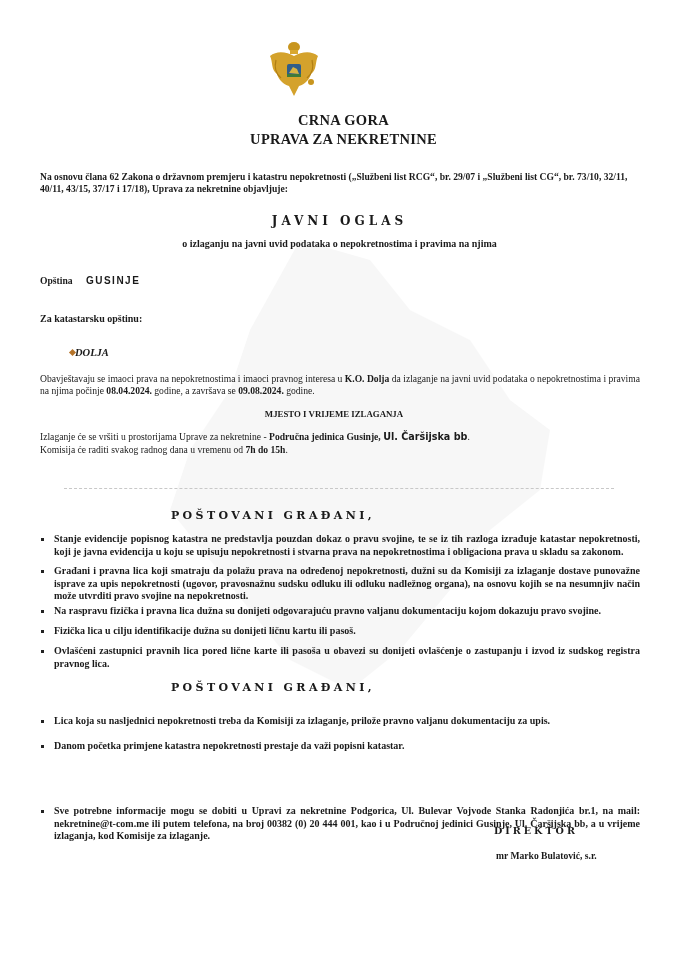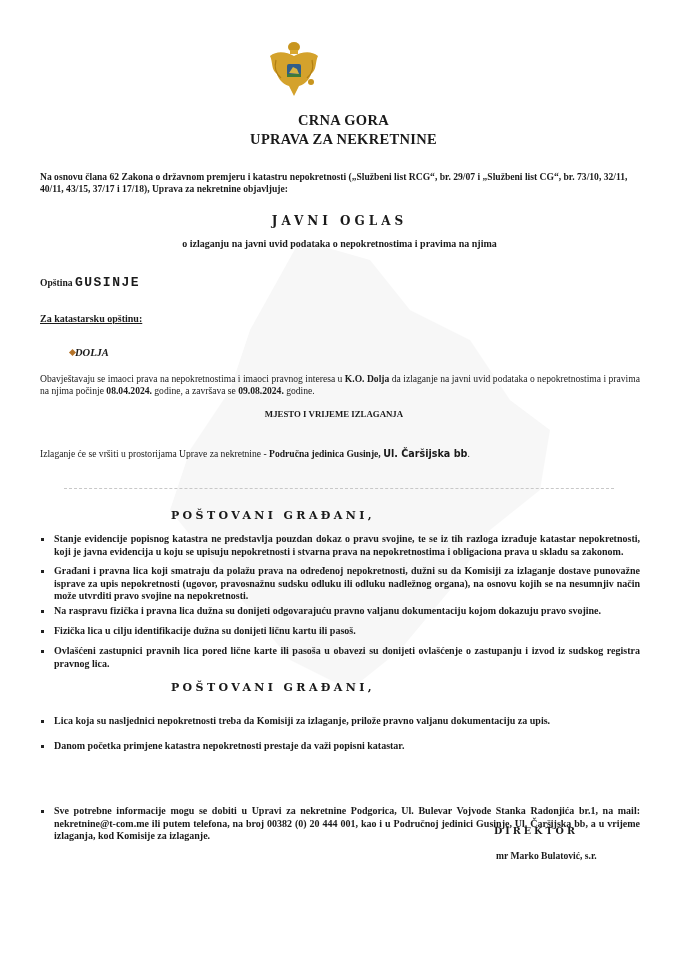--- a/index.html
+++ b/index.html
@@ -6,28 +6,28 @@
   body { width: 679px; height: 960px; position: relative; overflow: hidden;
          font-family: "Liberation Serif", "DejaVu Serif", serif; color: #1a1a1a; }
   .watermark { position: absolute; left: 150px; top: 230px; width: 420px; height: 470px; opacity: 0.06; pointer-events: none; }
   .emblem { position: absolute; left: 267px; top: 40px; width: 54px; height: 60px; }
   .hdr { position: absolute; left: 4px; width: 679px; text-align: center; font-weight: bold; font-size: 14.5px; letter-spacing: 0.3px; }
   .intro { position: absolute; left: 40px; top: 171px; width: 600px; font-size: 9.6px; font-weight: bold; line-height: 12px; }
   .title { position: absolute; left: 0; width: 679px; text-align: center; font-weight: bold; }
   .t-javni { top: 214px; font-size: 12px; letter-spacing: 4px; font-family: "DejaVu Serif", serif; }
   .t-sub { top: 238px; font-size: 10px; }
   .opstina { position: absolute; left: 40px; top: 275px; font-weight: bold; font-size: 9.6px; }
-  .opstina .big { font-size: 13px; letter-spacing: 1.5px; font-family: Liberation Mono, monospace; margin-left: 0; }
-  .zakat { position: absolute; left: 40px; top: 313px; font-weight: bold; font-size: 10px; text-decoration: underline; }
+  .opstina .big { font-size: 10px; letter-spacing: 1.5px; font-family: Liberation Sans, sans-serif; margin-left: 11px; }
+  .zakat { position: absolute; left: 40px; top: 313px; font-weight: bold; font-size: 10px; }
   .ko { position: absolute; left: 70px; top: 347px; font-weight: bold; font-style: italic; font-size: 10.5px; display: flex; align-items: center; }
   .diamond { width: 5px; height: 5px; background: #b5742a; transform: rotate(45deg); display: inline-block; }
   .p { position: absolute; left: 40px; width: 600px; font-size: 9.6px; line-height: 12px; text-align: justify; }
   .p b { font-weight: bold; }
   .mjesto { position: absolute; left: 0; width: 668px; text-align: center; top: 409px; font-size: 8.8px; font-weight: bold; }
-  .lines { position: absolute; left: 40px; top: 431px; font-size: 9.6px; line-height: 12.5px; margin-top: 17px; }
+  .lines { position: absolute; left: 40px; top: 431px; font-size: 9.6px; line-height: 12.5px; }
   .sans { font-family: "DejaVu Sans", sans-serif; font-weight: bold; }
   .sep { position: absolute; left: 64px; top: 488px; width: 550px; border-top: 1px dashed #c8c8c8; }
   .post { position: absolute; left: 0; width: 546px; text-align: center; font-weight: bold; font-size: 11px; letter-spacing: 3.4px; font-family: "DejaVu Serif", serif; }
   .bul { position: absolute; left: 40px; width: 600px; font-size: 10px; line-height: 12.5px; text-align: justify; padding-left: 14px; box-sizing: border-box; font-weight: bold; }
   .bul::before { content: ""; position: absolute; left: 1px; top: 5px; width: 3px; height: 3px; background: #222; }
   .dir { position: absolute; left: 494px; top: 825px; font-weight: bold; font-size: 9.6px; letter-spacing: 3px; font-family: "DejaVu Serif", serif; }
   .sig { position: absolute; left: 496px; top: 850px; font-weight: bold; font-size: 9.6px; }
 </style>
 </head>
 <body>
@@ -66,20 +66,21 @@
   <span class="diamond"></span>
   <span>DOLJA</span>
 </div>
 
 <div class="p" style="top:373px"><span>Obavještavaju se imaoci prava na nepokretnostima i imaoci pravnog interesa u </span><b>K.O. Dolja</b><span> da izlaganje na javni uvid podataka o nepokretnostima i pravima na njima počinje </span><b>08.04.2024.</b><span> godine, a završava se </span><b>09.08.2024.</b><span> godine.</span></div>
 
 <div class="mjesto">MJESTO I VRIJEME IZLAGANJA</div>
 
 <div class="lines">
   <div><span>Izlaganje će se vršiti u prostorijama Uprave za nekretnine - </span><b>Područna jedinica Gusinje, </b><span class="sans">Ul. Čaršijska bb</span><span>.</span></div>
+  <div><span>Komisija će raditi svakog radnog dana u vremenu od </span><b>7h do 15h</b><span>.</span></div>
 </div>
 
 <div class="sep"></div>
 
 <div class="post" style="top:509px">POŠTOVANI GRAĐANI,</div>
 
 <div class="bul" style="top:533px">Stanje evidencije popisnog katastra ne predstavlja pouzdan dokaz o pravu svojine, te se iz tih razloga izrađuje katastar nepokretnosti, koji je javna evidencija u koju se upisuju nepokretnosti i stvarna prava na nepokretnostima i obligaciona prava u skladu sa zakonom.</div>
 <div class="bul" style="top:565px">Građani i pravna lica koji smatraju da polažu prava na određenoj nepokretnosti, dužni su da Komisiji za izlaganje dostave punovažne isprave za upis nepokretnosti (ugovor, pravosnažnu sudsku odluku ili odluku nadležnog organa), na osnovu kojih se na nesumnjiv način može utvrditi pravo svojine na nepokretnosti.</div>
 <div class="bul" style="top:605px">Na raspravu fizička i pravna lica dužna su donijeti odgovarajuću pravno valjanu dokumentaciju kojom dokazuju pravo svojine.</div>
 <div class="bul" style="top:625px">Fizička lica u cilju identifikacije dužna su donijeti ličnu kartu ili pasoš.</div>

